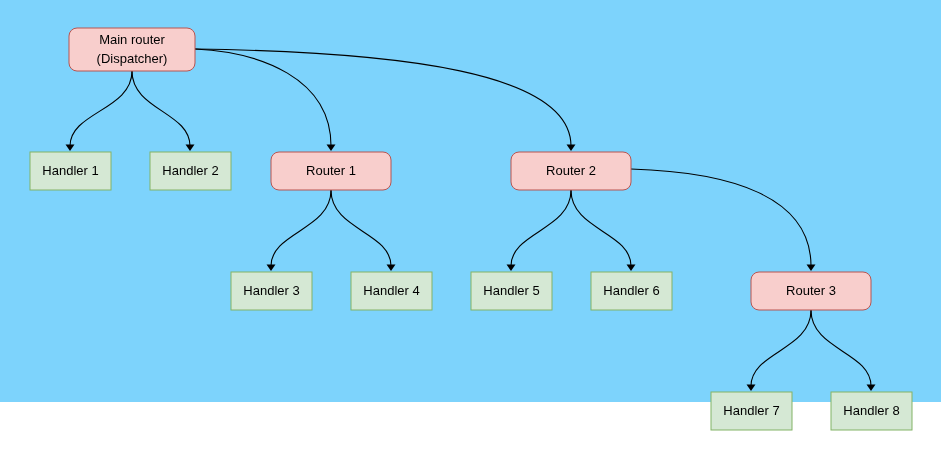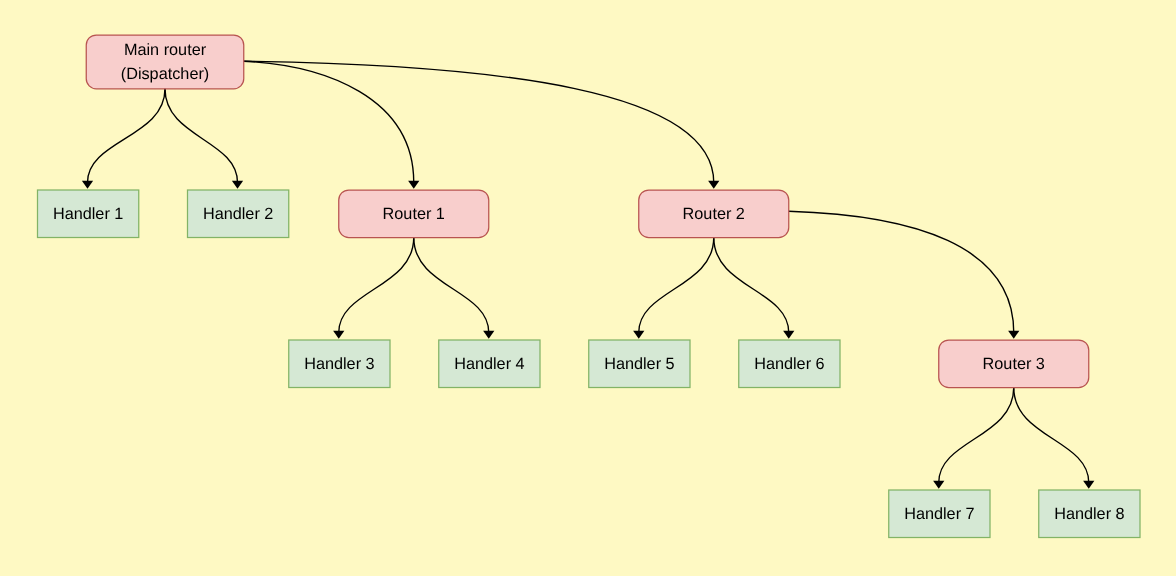--- a/index.html
+++ b/index.html
@@ -10,22 +10,22 @@
   }
   body {
     width: 941px;
     height: 461px;
     overflow: hidden;
     font-family: "Liberation Sans", sans-serif;
   }
   #diagram-canvas {
     position: relative;
     width: 941px;
-    height: 461px;
-    background: #fef9c3;
+    height: 402px;
+    background: #7dd3fc;
   }
   svg.diagram-svg {
     position: absolute;
     left: 0;
     top: 0;
     width: 941px;
     height: 461px;
     display: block;
   }
   .node-rect-router {

